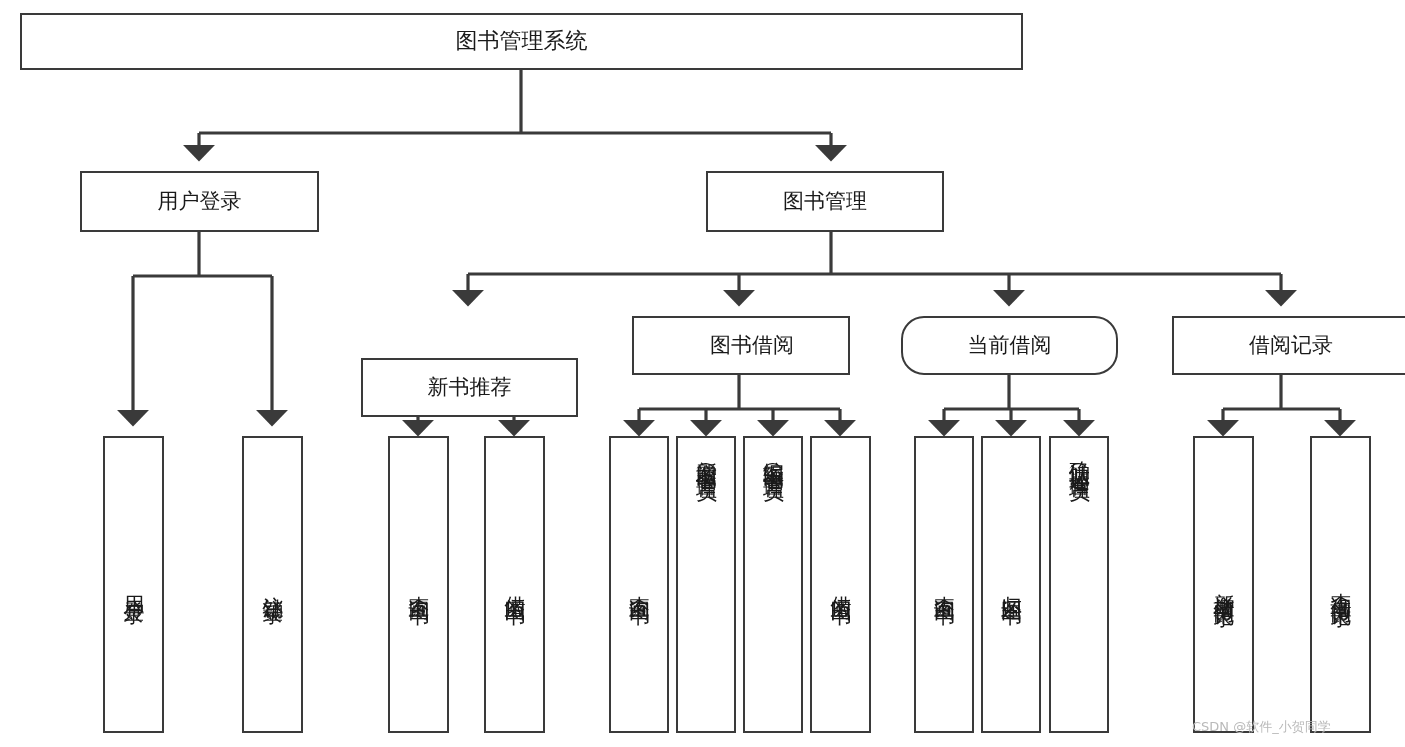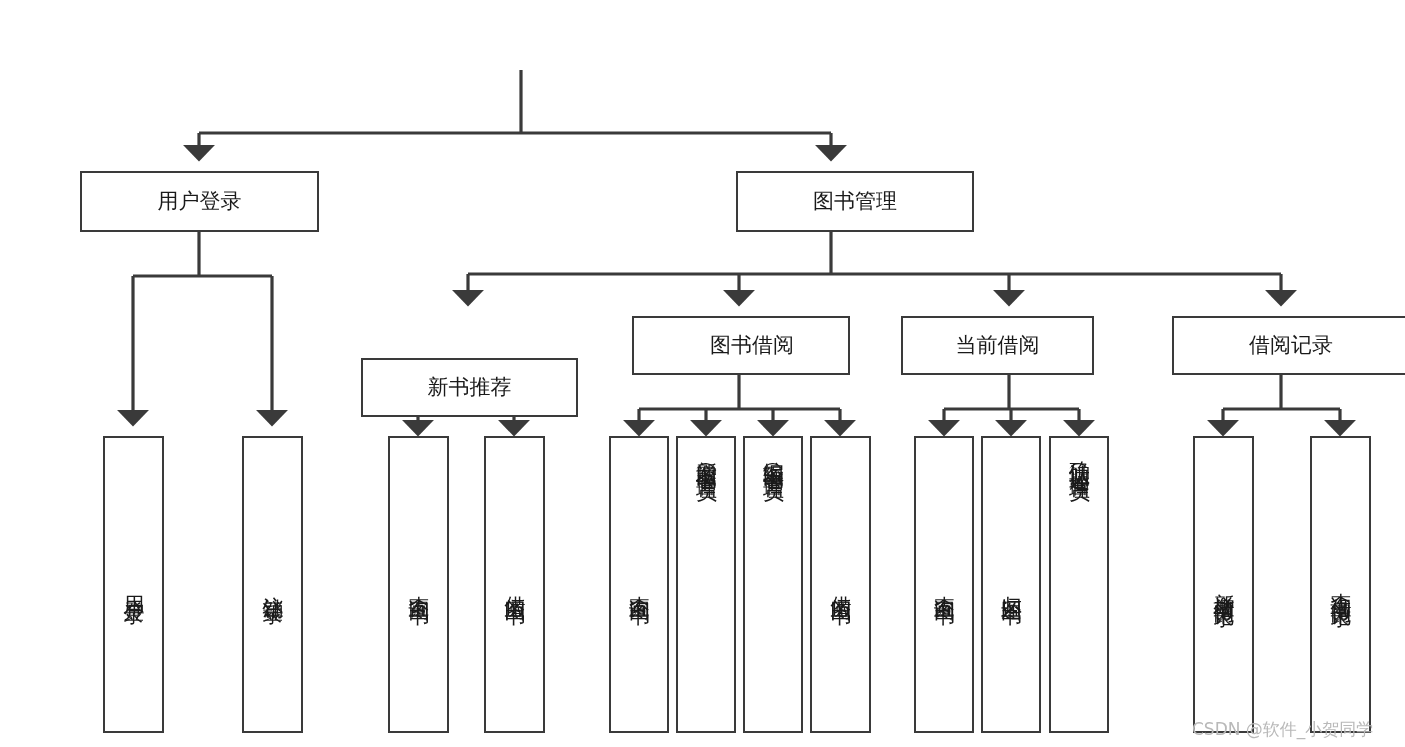--- a/index.html
+++ b/index.html
@@ -61,21 +61,21 @@
     letter-spacing: 3px;
     line-height: 1;
   }
   .node.v.mid {
     align-items: center;
     padding-top: 0;
   }
   .watermark {
     position: absolute;
     color: #b9b9b9;
-    font-size: 17px;
+    font-size: 13px;
     white-space: nowrap;
     user-select: none;
   }
 </style>
 </head>
 <body>
 
 <div id="canvas">
 
   <svg id="wires" viewBox="0 0 1405 747" xmlns="http://www.w3.org/2000/svg">
@@ -121,37 +121,40 @@
       <path d="M1011,409 L1011,427" marker-end="url(#arr)"></path>
       <path d="M1079,409 L1079,427" marker-end="url(#arr)"></path>
 
       <path d="M1281,375 L1281,409"></path>
       <path d="M1223,409 L1340,409"></path>
       <path d="M1223,409 L1223,427" marker-end="url(#arr)"></path>
       <path d="M1340,409 L1340,427" marker-end="url(#arr)"></path>
     </g>
   </svg>
 
+  <div class="node h root" style="left: 20px; top: 13px; width: 1003px; height: 57px;">
+    <span class="label">图书管理系统</span>
+  </div>
 
   <div id="nodes-level2">
       <div class="node h" style="left: 80px; top: 171px; width: 239px; height: 61px;">
         <span class="label">用户登录</span>
       </div>
-      <div class="node h" style="left: 736px; top: 171px; width: 238px; height: 61px;">
+      <div class="node h" style="left: 706px; top: 171px; width: 238px; height: 61px;">
         <span class="label">图书管理</span>
       </div>
     </div>
   <div id="nodes-level3">
       <div class="node h" style="left: 361px; top: 316px; width: 217px; height: 59px; margin-top: 42px;">
         <span class="label">新书推荐</span>
       </div>
       <div class="node h" style="left: 632px; top: 316px; width: 218px; height: 59px; padding-left: 22px;">
         <span class="label">图书借阅</span>
       </div>
-      <div class="node h" style="left: 901px; top: 316px; width: 193px; height: 59px;">
+      <div class="node h" style="left: 901px; top: 316px; width: 217px; height: 59px; border-radius: 23px;">
         <span class="label">当前借阅</span>
       </div>
       <div class="node h" style="left: 1172px; top: 316px; width: 238px; height: 59px;">
         <span class="label">借阅记录</span>
       </div>
     </div>
   <div id="nodes-leaves">
       <div class="node v mid" style="left: 103px; top: 436px; width: 61px; height: 297px;">
         <span class="label">用户登录</span>
       </div>

